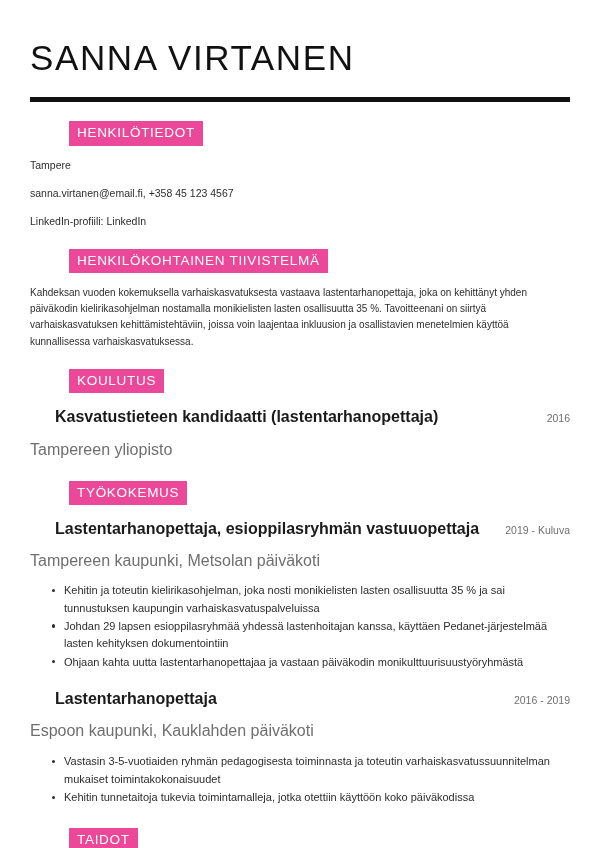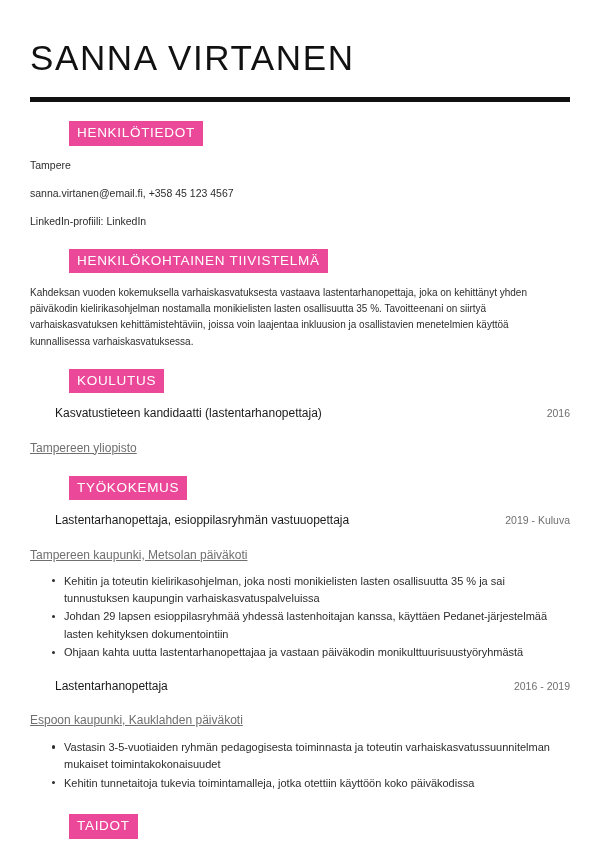--- a/index.html
+++ b/index.html
@@ -82,38 +82,37 @@
   .entry {
     margin-top: 12px;
   }
   .entry-head {
     display: flex;
     align-items: baseline;
     justify-content: space-between;
     gap: 14px;
   }
   .entry-title {
-    font-size: 12px;
-    font-weight: normal;
+    font-size: 16px;
+    font-weight: bold;
     color: #1a1a1a;
     line-height: 1.45;
     padding-left: 25px;
   }
   .entry-date {
     font-size: 10.5px;
     color: #6f6f6f;
     white-space: nowrap;
     line-height: 1.45;
   }
   .entry-sub {
-    font-size: 12px;
+    font-size: 16px;
     color: #6f6f6f;
     line-height: 1.5;
-    margin-top: 16px;
-    text-decoration: underline;
+    margin-top: 9px;
   }
 
   
   ul.bullets {
     margin: 9px 0 0 0;
     padding: 0 0 0 22px;
     list-style: none;
   }
   ul.bullets li {
     position: relative;

